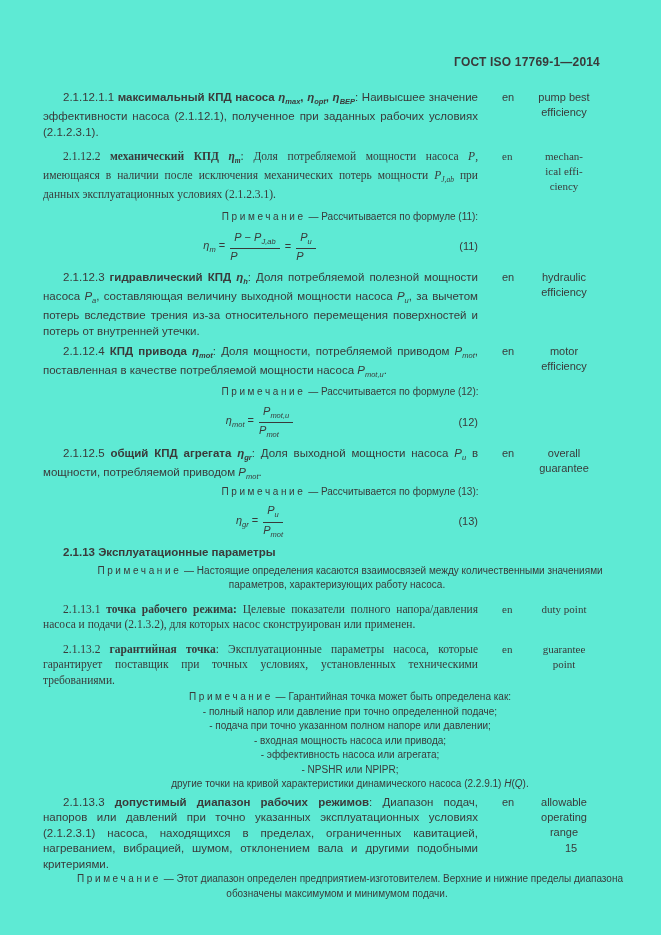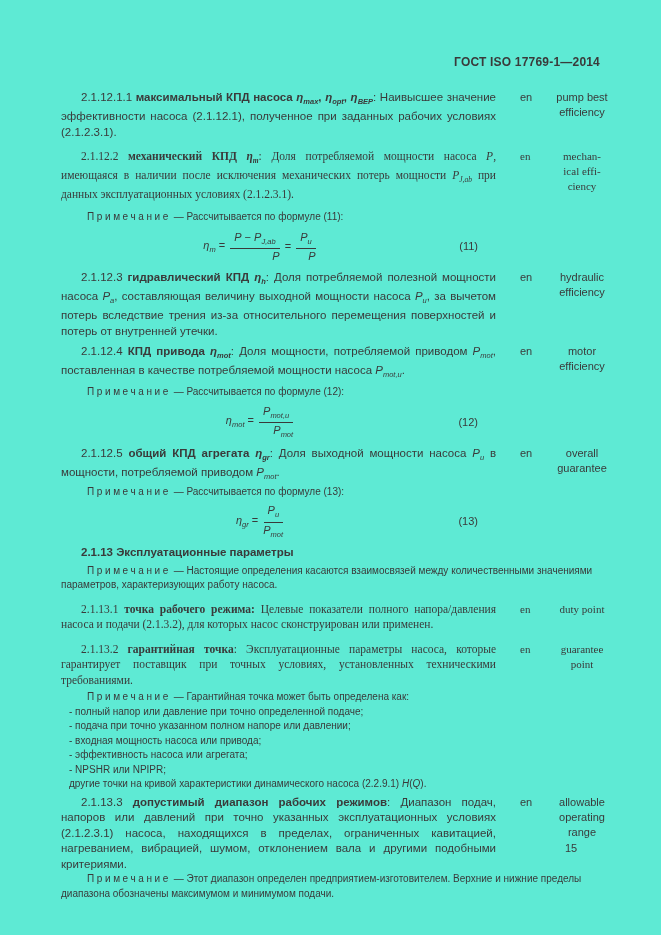--- a/index.html
+++ b/index.html
@@ -13,41 +13,41 @@
     line-height:15.5px;
     overflow:hidden;
   }
   .doc-header{
     position:absolute;top:55px;right:61px;
     font-weight:bold;font-size:12px;letter-spacing:.2px;
   }
   .body-area{position:absolute;top:88px;left:43px;width:588px;}
   .row{display:flex;align-items:flex-start;}
   .main{width:435px;text-align:justify;}
-  .indent{text-indent:20px;margin-left:18px;}
+  .indent{text-indent:20px;}
   .side{flex:none;display:flex;padding-left:24px;font-size:11px;line-height:15px;}
   .lang{width:32px;flex:none;}
   .term{width:60px;flex:none;text-align:center;white-space:pre-line;}
   .b{font-weight:bold;}
   .i{font-style:italic;}
   .sub{font-size:7.5px;vertical-align:-2.5px;letter-spacing:0;}
   .sp{letter-spacing:2.6px;}
-  .note{font-size:10px;line-height:14.5px;}
+  .note{font-size:10px;line-height:14.5px;text-align:center;}
   .note .indent{text-indent:26px;}
   .list-item{padding-left:26px;}
   
   .f-row{margin:2px 0;}
   .formula{
     position:relative;width:435px;height:42px;
     display:flex;align-items:center;justify-content:center;
     font-size:11px;
   }
   .f-inline{display:inline-flex;align-items:center;}
   .f-inline > span{white-space:pre;}
-  .frac{display:inline-flex;flex-direction:column;align-items:flex-end;margin:0 2px;line-height:13px;}
+  .frac{display:inline-flex;flex-direction:column;align-items:flex-start;margin:0 2px;line-height:13px;}
   .frac .num{border-bottom:1px solid #3a3a3a;padding:0 4px 1px;}
   .frac .den{padding-top:1px;}
   .eqnum{position:absolute;right:0;top:50%;transform:translateY(-50%);font-size:11px;}
   .h-section{font-weight:bold;}
   .page-number{position:absolute;top:841px;left:565px;font-size:11px;}
   
   .mt2{margin-top:2px;} .mt3{margin-top:3px;} .mt5{margin-top:5px;}
   .mt7{margin-top:7px;} .mt9{margin-top:9px;font-family:Liberation Serif, serif;} .mt1{margin-top:1px;} .mt0{margin-top:0;}
 </style>
 </head>

